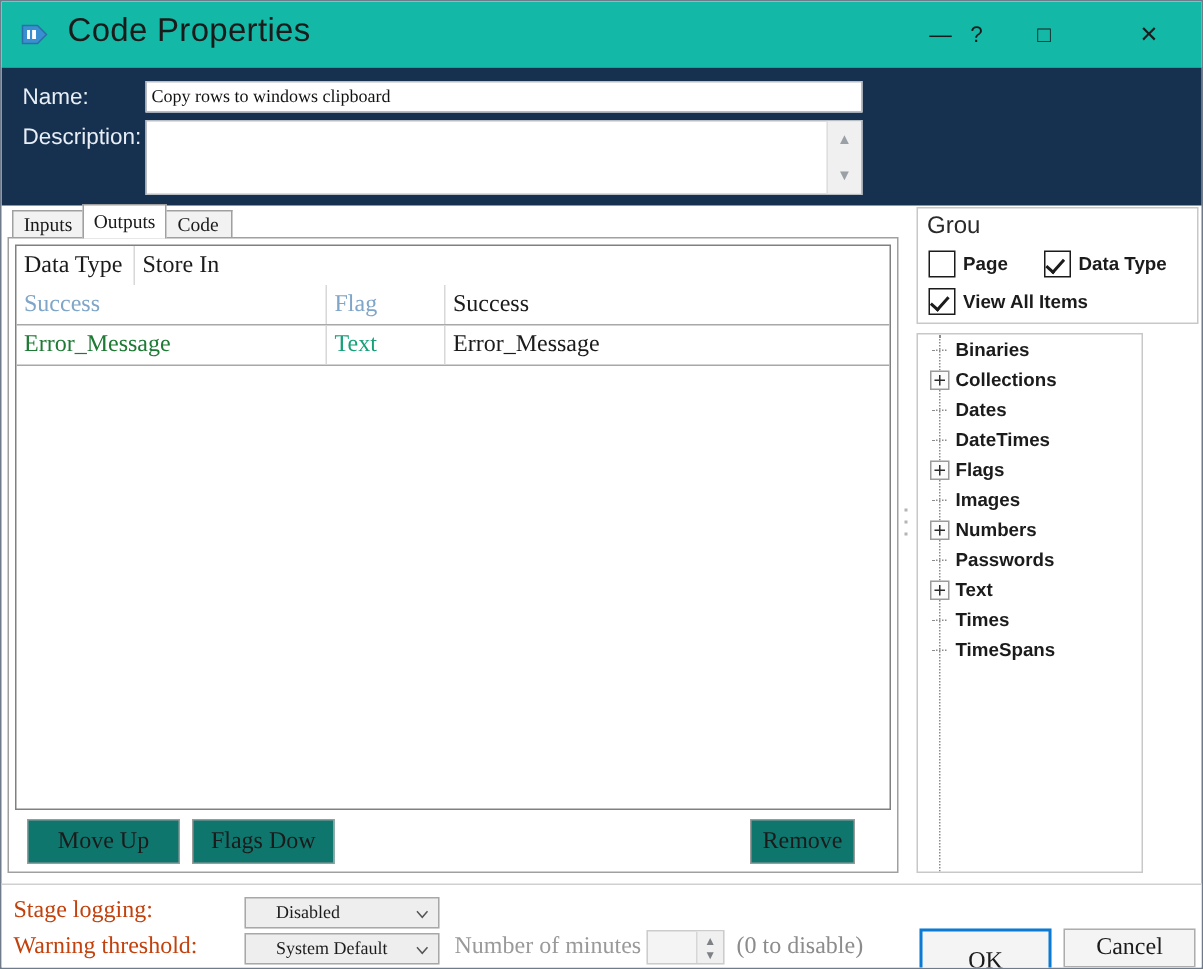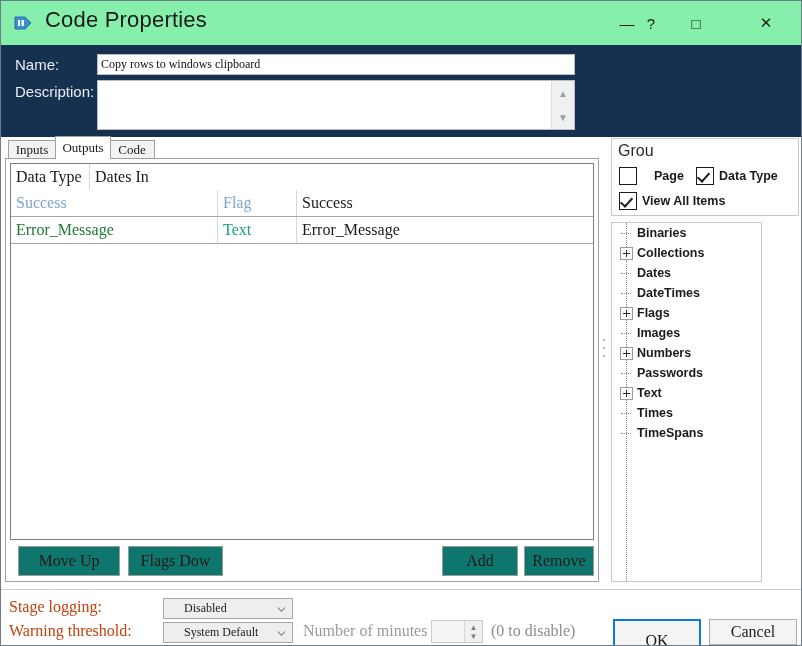--- a/index.html
+++ b/index.html
@@ -19,21 +19,21 @@
     background: #ffffff;
     border: 1px solid #6f7b8a;
     box-sizing: border-box;
   }
 
   
   .titlebar {
     position: absolute;
     left: 0; top: 0;
     width: 802px; height: 44px;
-    background: #86efac;
+    background: #14b8a6;
     box-sizing: border-box;
   }
   .title-icon {
     position: absolute;
     left: 12px; top: 11px;
     width: 22px; height: 22px;
   }
   .title-text {
     position: absolute;
     left: 44px; top: 6px;
@@ -226,21 +226,21 @@
     display: flex;
     align-items: center;
     justify-content: center;
     cursor: default;
     overflow: hidden;
     white-space: nowrap;
   }
   .btn-moveup   { left: 8px;   width: 102px; }
   .btn-movedown { left: 118px; width: 95px; }
   .btn-add      { left: 432px; width: 76px; }
-  .btn-remove   { left: 514px; width: 70px; }
+  .btn-remove   { left: 490px; width: 70px; }
 
   
   .splitter {
     position: absolute;
     left: 600px; top: 157px;
     width: 6px; height: 424px;
     background: #ffffff;
   }
   .splitter i {
     position: absolute;
@@ -266,21 +266,21 @@
     color: #2a2a2a;
     white-space: nowrap;
     overflow: hidden;
     width: 60px;
   }
   .cbrow {
     position: absolute;
     display: flex;
     align-items: center;
   }
-  .cb-page     { left: 7px;  top: 28px; gap: 12px; }
+  .cb-page     { left: 7px;  top: 28px; }
   .cb-datatype { left: 84px; top: 28px; }
   .cb-viewall  { left: 7px;  top: 53px; }
   .cbox {
     width: 18px; height: 18px;
     border: 1px solid #1b1b1b;
     background: #ffffff;
     box-sizing: border-box;
     position: relative;
     flex: 0 0 auto;
   }
@@ -499,37 +499,36 @@
   <div class="tabstrip">
     <div class="tab tab-inputs">Inputs</div>
     <div class="tab tab-outputs active">Outputs</div>
     <div class="tab tab-code">Code</div>
   </div>
 
   <div class="left-panel">
     <div class="grid">
       <div class="grid-row header">
         <div class="cell c-type  hdr-text">Data Type</div>
-        <div class="cell c-store hdr-text">Dates In</div>
+        <div class="cell c-store hdr-text">Store In</div>
       </div>
       <div class="grid-row sep">
         <div class="cell c-name  v-success">Success</div>
         <div class="cell c-type  v-flag">Flag</div>
         <div class="cell c-store v-plain">Success</div>
       </div>
       <div class="grid-row sep">
         <div class="cell c-name  v-error">Error_Message</div>
         <div class="cell c-type  v-text">Text</div>
         <div class="cell c-store v-plain">Error_Message</div>
       </div>
     </div>
     <div class="btnbar">
       <div class="btn btn-moveup">Move Up</div>
       <div class="btn btn-movedown">Flags Dow</div>
-      <div class="btn btn-add">Add</div>
       <div class="btn btn-remove">Remove</div>
     </div>
   </div>
 
   <div class="splitter">
     <i style="top:181px"></i>
       <i style="top:189px"></i>
       <i style="top:197px"></i>
   </div>
 

